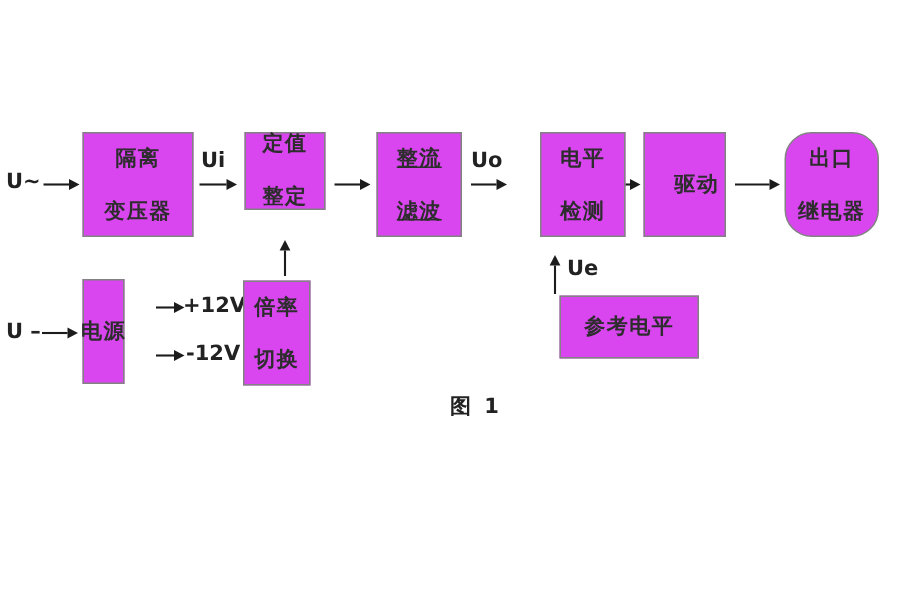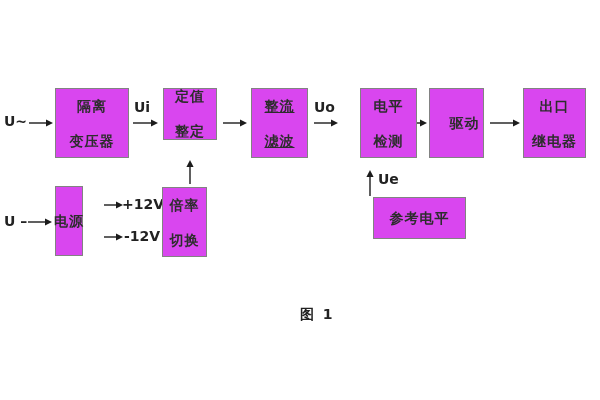--- a/index.html
+++ b/index.html
@@ -45,21 +45,20 @@
     color: #222222;
   }
   .caption {
     position: absolute;
     left: 300px;
     top: 262px;
     font-size: 14px;
     font-weight: 600;
     letter-spacing: 2px;
     color: #222222;
-    margin-top: 44px;
   }
 </style>
 </head>
 <body>
 
 <div class="stage">
 
   <svg class="wires" viewBox="0 0 600 400" aria-hidden="true">
     <g>
       <line x1="29" y1="123" x2="46" y2="123"></line>
@@ -127,21 +126,21 @@
     <span>整流</span>
     <span>滤波</span>
   </div>
   <div class="box" style="left:343px; top:88px; width:57px; height:70px;margin-left:17px;">
     <span>电平</span>
     <span>检测</span>
   </div>
   <div class="box single" style="left:429px; top:88px; width:55px; height:70px;padding-left:16px;">
     <span>驱动</span>
   </div>
-  <div class="box" style="left:523px; top:88px; width:63px; height:70px;">
+  <div class="box" style="left:523px; top:88px; width:63px; height:70px;border-radius:18px;">
     <span>出口</span>
     <span>继电器</span>
   </div>
 
   <div class="box single" style="left:55px; top:186px; width:28px; height:70px;">
     <span>电源</span>
   </div>
   <div class="box" style="left:162px; top:187px; width:45px; height:70px;">
     <span>倍率</span>
     <span>切换</span>

